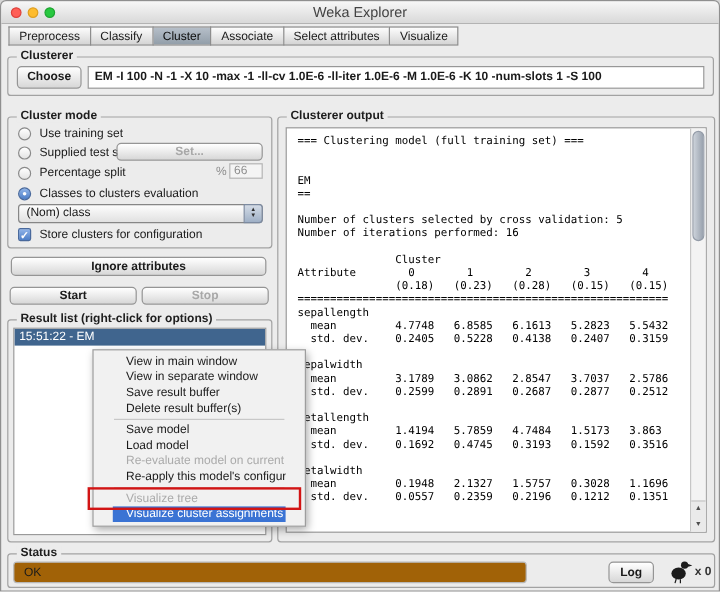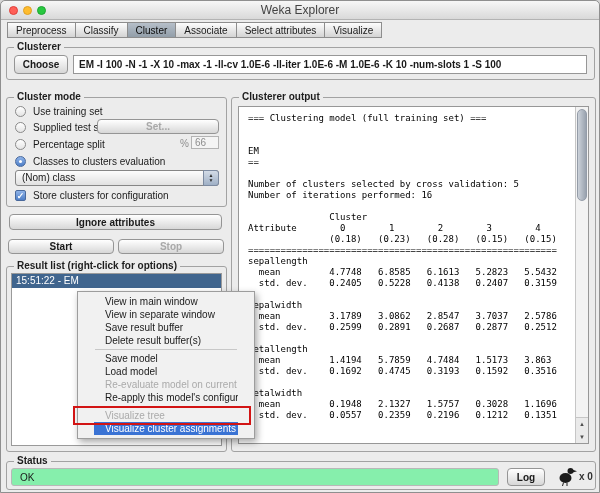--- a/index.html
+++ b/index.html
@@ -79,22 +79,22 @@
   .output-text{ position:absolute; left:0; top:0; right:13px; bottom:0; margin:0;
     padding:6px 2px 4px 9px; font-family:"DejaVu Sans Mono",monospace; font-size:9px; line-height:11px;
     color:#000; overflow:hidden;}
   .vscroll{ position:absolute; right:0; top:0; bottom:0; width:13px; background:#f3f3f3; border-left:1px solid #c6c6c6;}
   .vthumb{ position:absolute; left:1px; right:1px; top:2px; height:92px; border-radius:5px;
     background:linear-gradient(90deg,#ccd2da,#99a2ae); border:1px solid #949ca8;}
   .varrows{ position:absolute; left:0; right:0; bottom:0; height:26px; border-top:1px solid #c6c6c6; background:#eaeaea;}
   .varrow{ height:13px; text-align:center; font-size:6px; line-height:13px; color:#4e4e4e;}
   
   .g-status{ left:5px; top:460px; width:590px; height:29px; }
-  .status-panel{ position:absolute; left:4px; top:6px; width:488px; height:18px;
-    background:#86efac; border:1px solid #b8b8b8; border-radius:3px;}
+  .status-panel{ position:absolute; left:4px; top:6px; width:428px; height:18px;
+    background:#a16207; border:1px solid #b8b8b8; border-radius:3px;}
   .status-msg{ position:absolute; left:8px; top:0; line-height:17px; }
   .log-btn{ left:500px; top:6px; width:38px; height:18px; }
   .bird-wrap{ position:absolute; left:550px; top:3px; width:20px; height:22px; }
   .weka-counter{ position:absolute; left:572px; top:6px; line-height:18px; font-weight:bold; color:#333;}
 </style>
 </head>
 <body>
 
 <div class="window">
 

